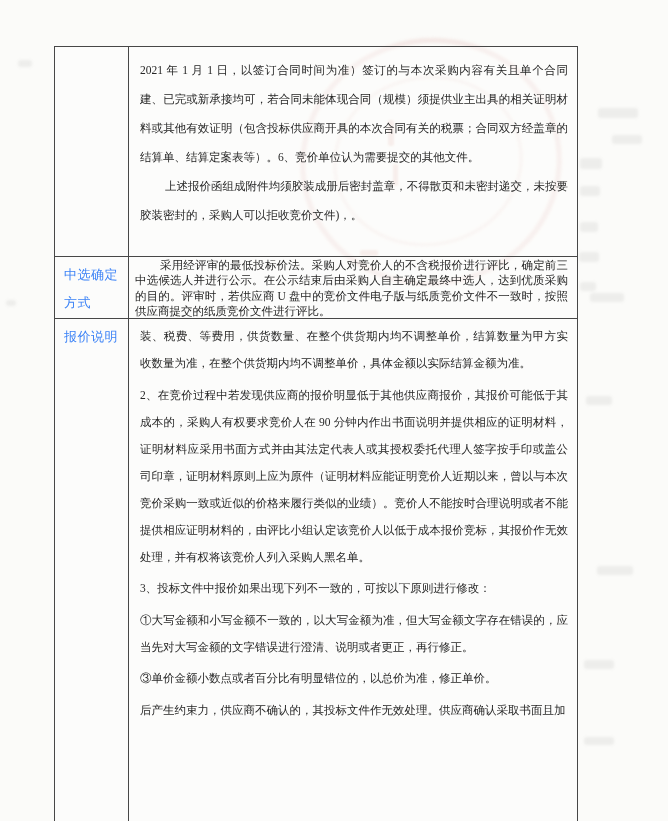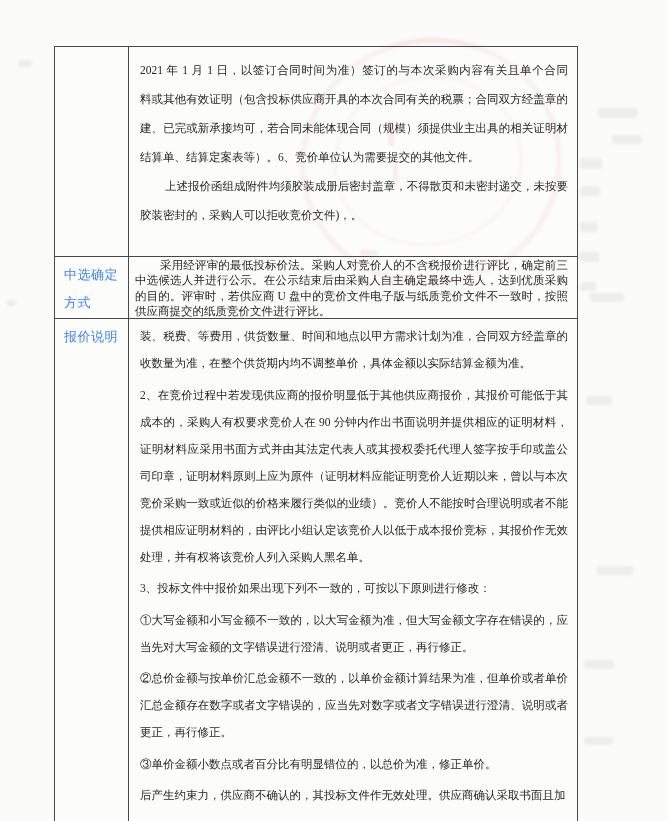--- a/index.html
+++ b/index.html
@@ -97,22 +97,22 @@
   <div class="artifact smudge s13"></div>
   <div class="artifact smudge s14"></div>
 
   <div class="doc-table">
 
     <div class="trow trow1">
       <div class="cell label-cell"></div>
       <div class="cell content-cell">
         <div class="para">
           <div class="line">2021 年 1 月 1 日，以签订合同时间为准）签订的与本次采购内容有关且单个合同</div>
+          <div class="line">建、已完或新承接均可，若合同未能体现合同（规模）须提供业主出具的相关证明材</div>
           <div class="line">料或其他有效证明（包含投标供应商开具的本次合同有关的税票；合同双方经盖章的</div>
-          <div class="line">建、已完或新承接均可，若合同未能体现合同（规模）须提供业主出具的相关证明材</div>
           <div class="line pl">结算单、结算定案表等）。6、竞价单位认为需要提交的其他文件。</div>
         </div>
         <div class="para">
           <div class="line ind">上述报价函组成附件均须胶装成册后密封盖章，不得散页和未密封递交，未按要求</div>
           <div class="line pl">胶装密封的，采购人可以拒收竞价文件)，。</div>
         </div>
       </div>
     </div>
 
     <div class="trow trow2">
@@ -124,45 +124,40 @@
           <div class="line">的目的。评审时，若供应商 U 盘中的竞价文件电子版与纸质竞价文件不一致时，按照</div>
           <div class="line pl">供应商提交的纸质竞价文件进行评比。</div>
         </div>
       </div>
     </div>
 
     <div class="trow trow3">
       <div class="cell label-cell">报价说明</div>
       <div class="cell content-cell">
         <div class="para">
-          <div class="line">装、税费、等费用，供货数量、时间和地点以甲方需求计划为准，合同双方经盖章的</div>
+          <div class="line">装、税费、等费用，供货数量、在整个供货期内均不调整单价，结算数量为甲方实</div>
           <div class="line pl">收数量为准，在整个供货期内均不调整单价，具体金额以实际结算金额为准。</div>
         </div>
         <div class="para">
           <div class="line">2、在竞价过程中若发现供应商的报价明显低于其他供应商报价，其报价可能低于其</div>
           <div class="line">成本的，采购人有权要求竞价人在 90 分钟内作出书面说明并提供相应的证明材料，</div>
           <div class="line">证明材料应采用书面方式并由其法定代表人或其授权委托代理人签字按手印或盖公</div>
           <div class="line">司印章，证明材料原则上应为原件（证明材料应能证明竞价人近期以来，曾以与本次</div>
           <div class="line">竞价采购一致或近似的价格来履行类似的业绩）。竞价人不能按时合理说明或者不能</div>
           <div class="line">提供相应证明材料的，由评比小组认定该竞价人以低于成本报价竞标，其报价作无效</div>
           <div class="line pl">处理，并有权将该竞价人列入采购人黑名单。</div>
         </div>
         <div class="para">
           <div class="line pl">3、投标文件中报价如果出现下列不一致的，可按以下原则进行修改：</div>
         </div>
         <div class="para">
           <div class="line">①大写金额和小写金额不一致的，以大写金额为准，但大写金额文字存在错误的，应</div>
           <div class="line pl">当先对大写金额的文字错误进行澄清、说明或者更正，再行修正。</div>
         </div>
         <div class="para">
-          <div class="line">②总价金额与按单价汇总金额不一致的，以单价金额计算结果为准，但单价或者单价</div>
-          <div class="line">汇总金额存在数字或者文字错误的，应当先对数字或者文字错误进行澄清、说明或者</div>
-          <div class="line pl">更正，再行修正。</div>
-        </div>
-        <div class="para">
           <div class="line pl">③单价金额小数点或者百分比有明显错位的，以总价为准，修正单价。</div>
         </div>
         <div class="para">
           <div class="line pl">后产生约束力，供应商不确认的，其投标文件作无效处理。供应商确认采取书面且加</div>
         </div>
       </div>
     </div>
 
   </div>
 </div>

